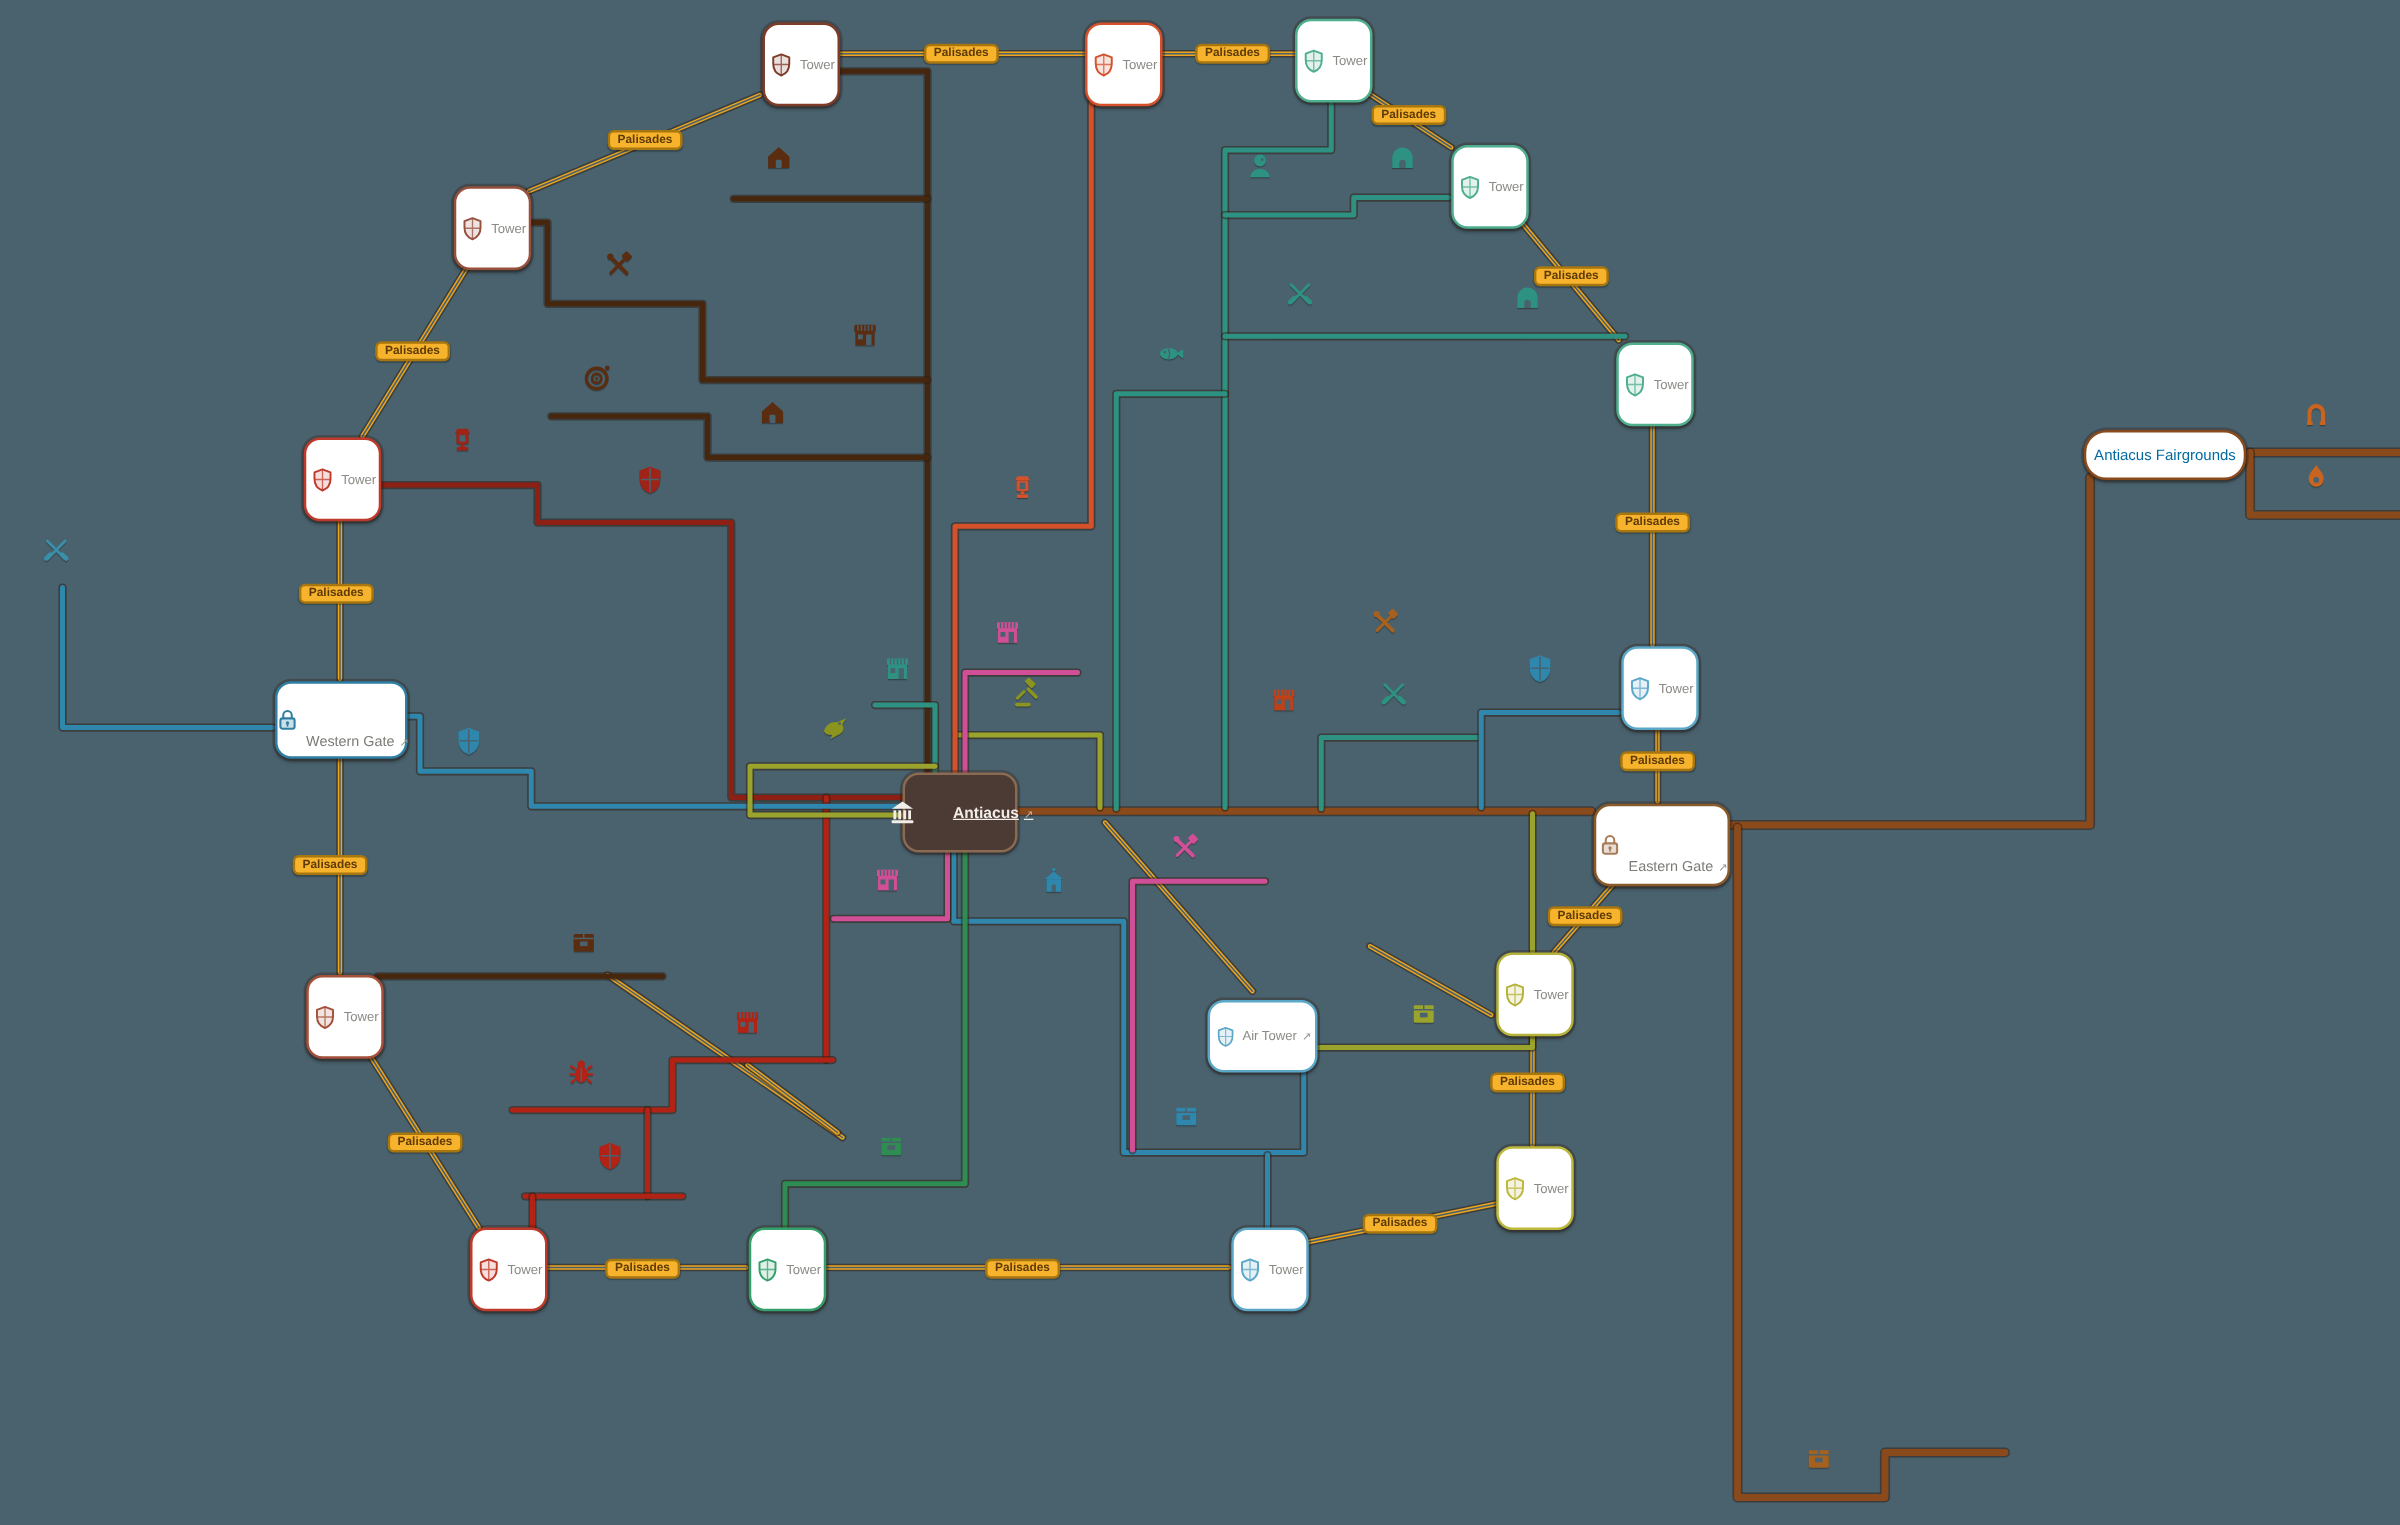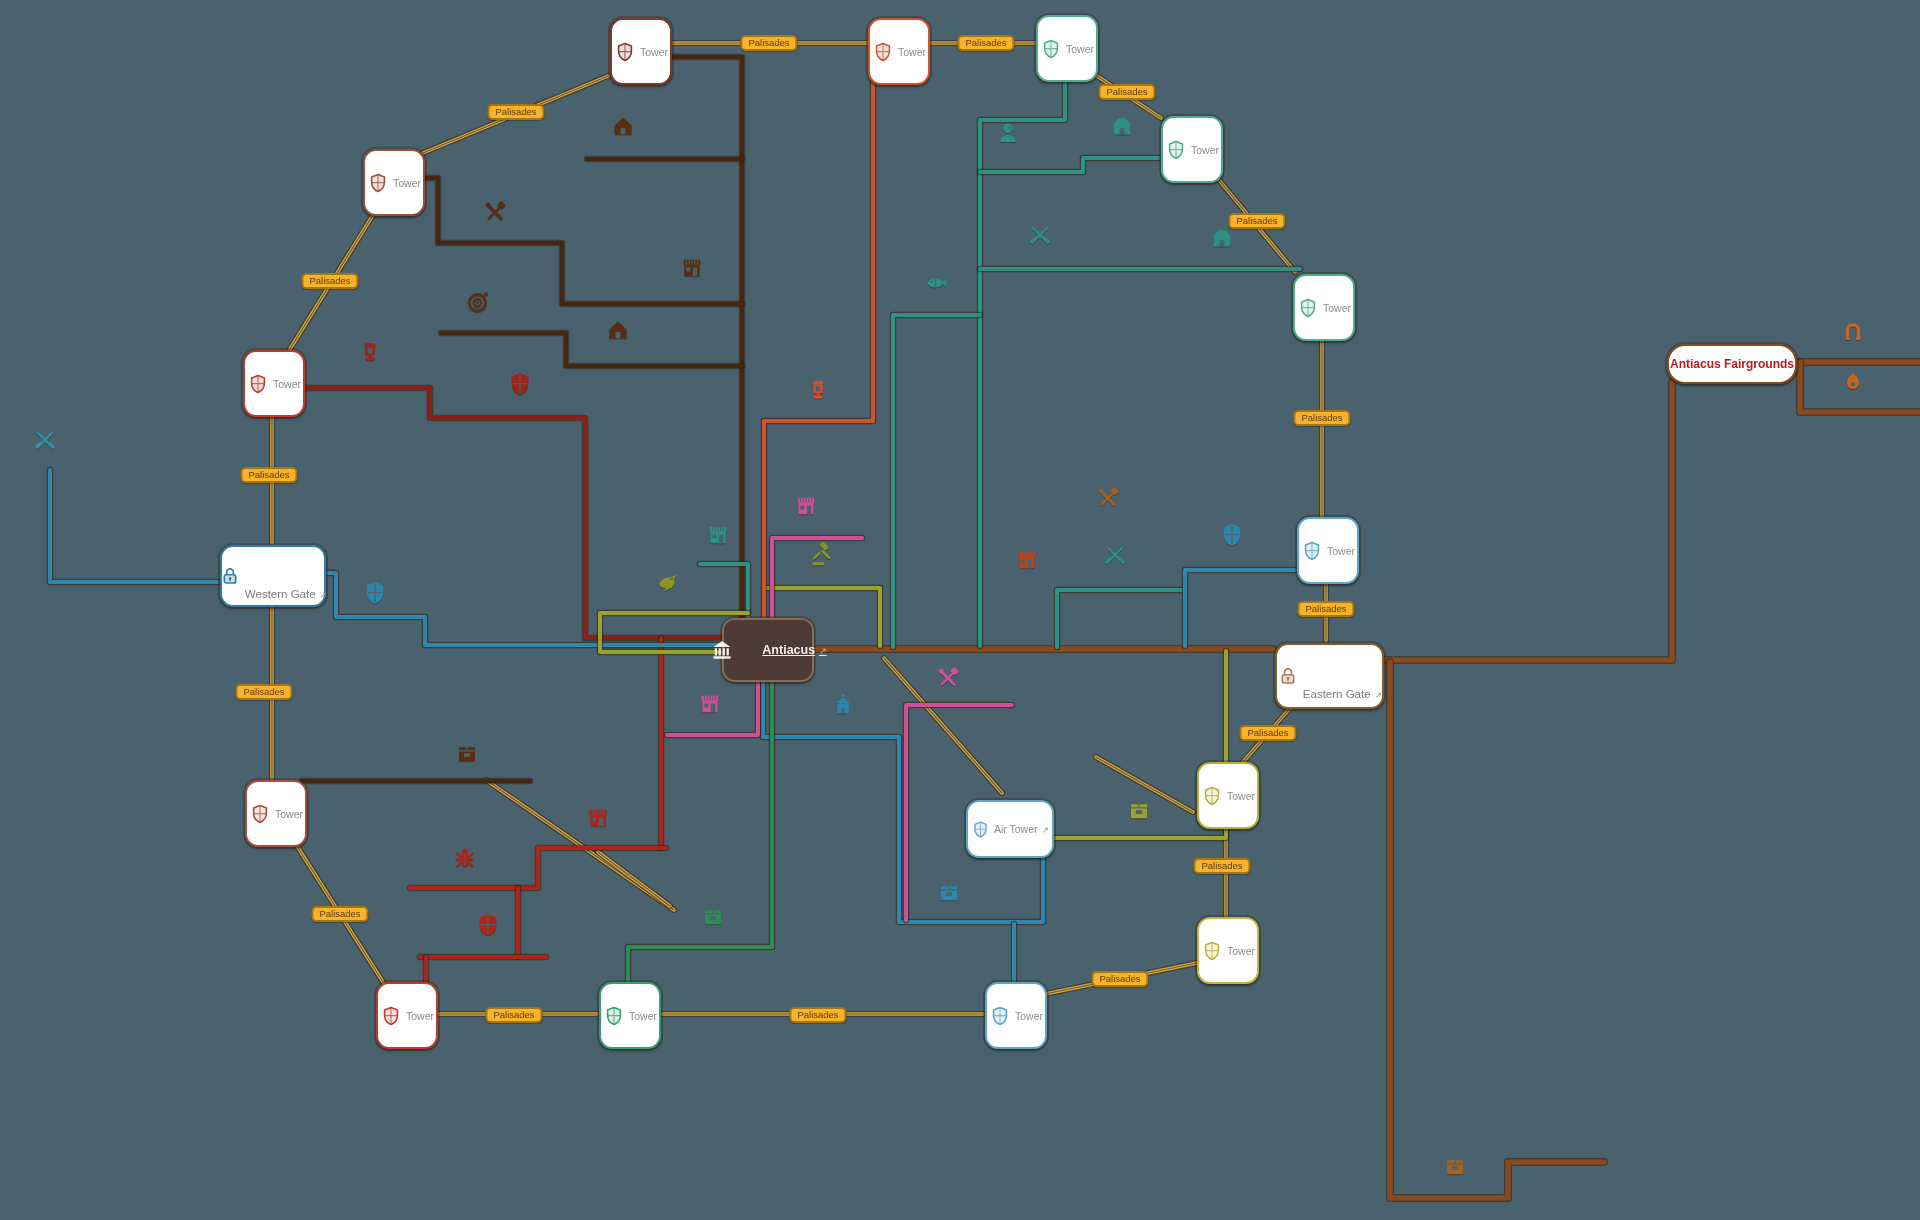--- a/index.html
+++ b/index.html
@@ -1,32 +1,32 @@
 <!DOCTYPE html>
 <html><head>
 <meta charset="utf-8">
 <style>
   html,body{margin:0;padding:0;background:#49626e;font-family:"Liberation Sans",sans-serif;}
   .map{position:relative;width:1920px;height:1220px;overflow:hidden;background:#49626e;}
   #edges{position:absolute;left:0;top:0;width:1920px;height:1220px;z-index:1;}
   .badge{position:absolute;transform:translate(-50%,-50%);background:#f7b32c;border:2px solid #a8760f;
-         border-radius:5px;padding:0 6px 1px 6px;font-size:9.5px;font-weight:normal;color:#5e3a06;
+         border-radius:5px;padding:0 6px 1px 6px;font-size:9.5px;font-weight:bold;color:#5e3a06;
          white-space:nowrap;z-index:3;box-shadow:0 1px 1px rgba(0,0,0,.25);}
   .poi{position:absolute;width:0;height:0;z-index:2;}
   .poi .ic{position:absolute;left:0;top:0;transform:translate(-50%,-50%);width:26px;height:26px;}
   .poi .ic svg{width:100%;height:100%;display:block;filter:drop-shadow(0 1px 0 rgba(20,12,6,.35));}
   .lnk{font-size:9px;color:#8f9894;margin-left:4px;font-weight:normal;}
   .node{position:absolute;background:#fff;border:2.5px solid;border-radius:13px;display:flex;
         align-items:center;justify-content:center;gap:4px;z-index:4;
         box-shadow:0 0 0 2px rgba(52,28,12,.30),0 2px 3px rgba(0,0,0,.35);}
   .node .nic svg{display:block;}
   .node .nlbl{font-size:10.5px;color:#8b8b86;white-space:nowrap;}
   .node.gate .nlbl{font-size:11.5px;color:#7b7b76;margin-top:35px;}
   .node.pill{border-radius:18px;flex-direction:row;}
-  .node.pill .nlbl{font-size:12px;color:#b91c1c;font-weight:bold;}
+  .node.pill .nlbl{font-size:12px;color:#0369a1;}
   .node.capital{background:#4c3a34;border-color:#8a6a50;}
   .node.capital .nlbl{color:#f3ede8;font-weight:bold;font-size:12.5px;text-decoration:underline;}
   .node.capital .lnk{color:#c2b4aa;}
 </style>
 </head>
 <body>
 
 <div class="map">
   <svg id="edges" xmlns="http://www.w3.org/2000/svg" viewBox="0 0 1920 1220">
       <polyline points="668,43 868,43" fill="none" stroke="#2d1a0c" stroke-width="6.1" stroke-linejoin="round" stroke-linecap="round" opacity=".5"></polyline>

